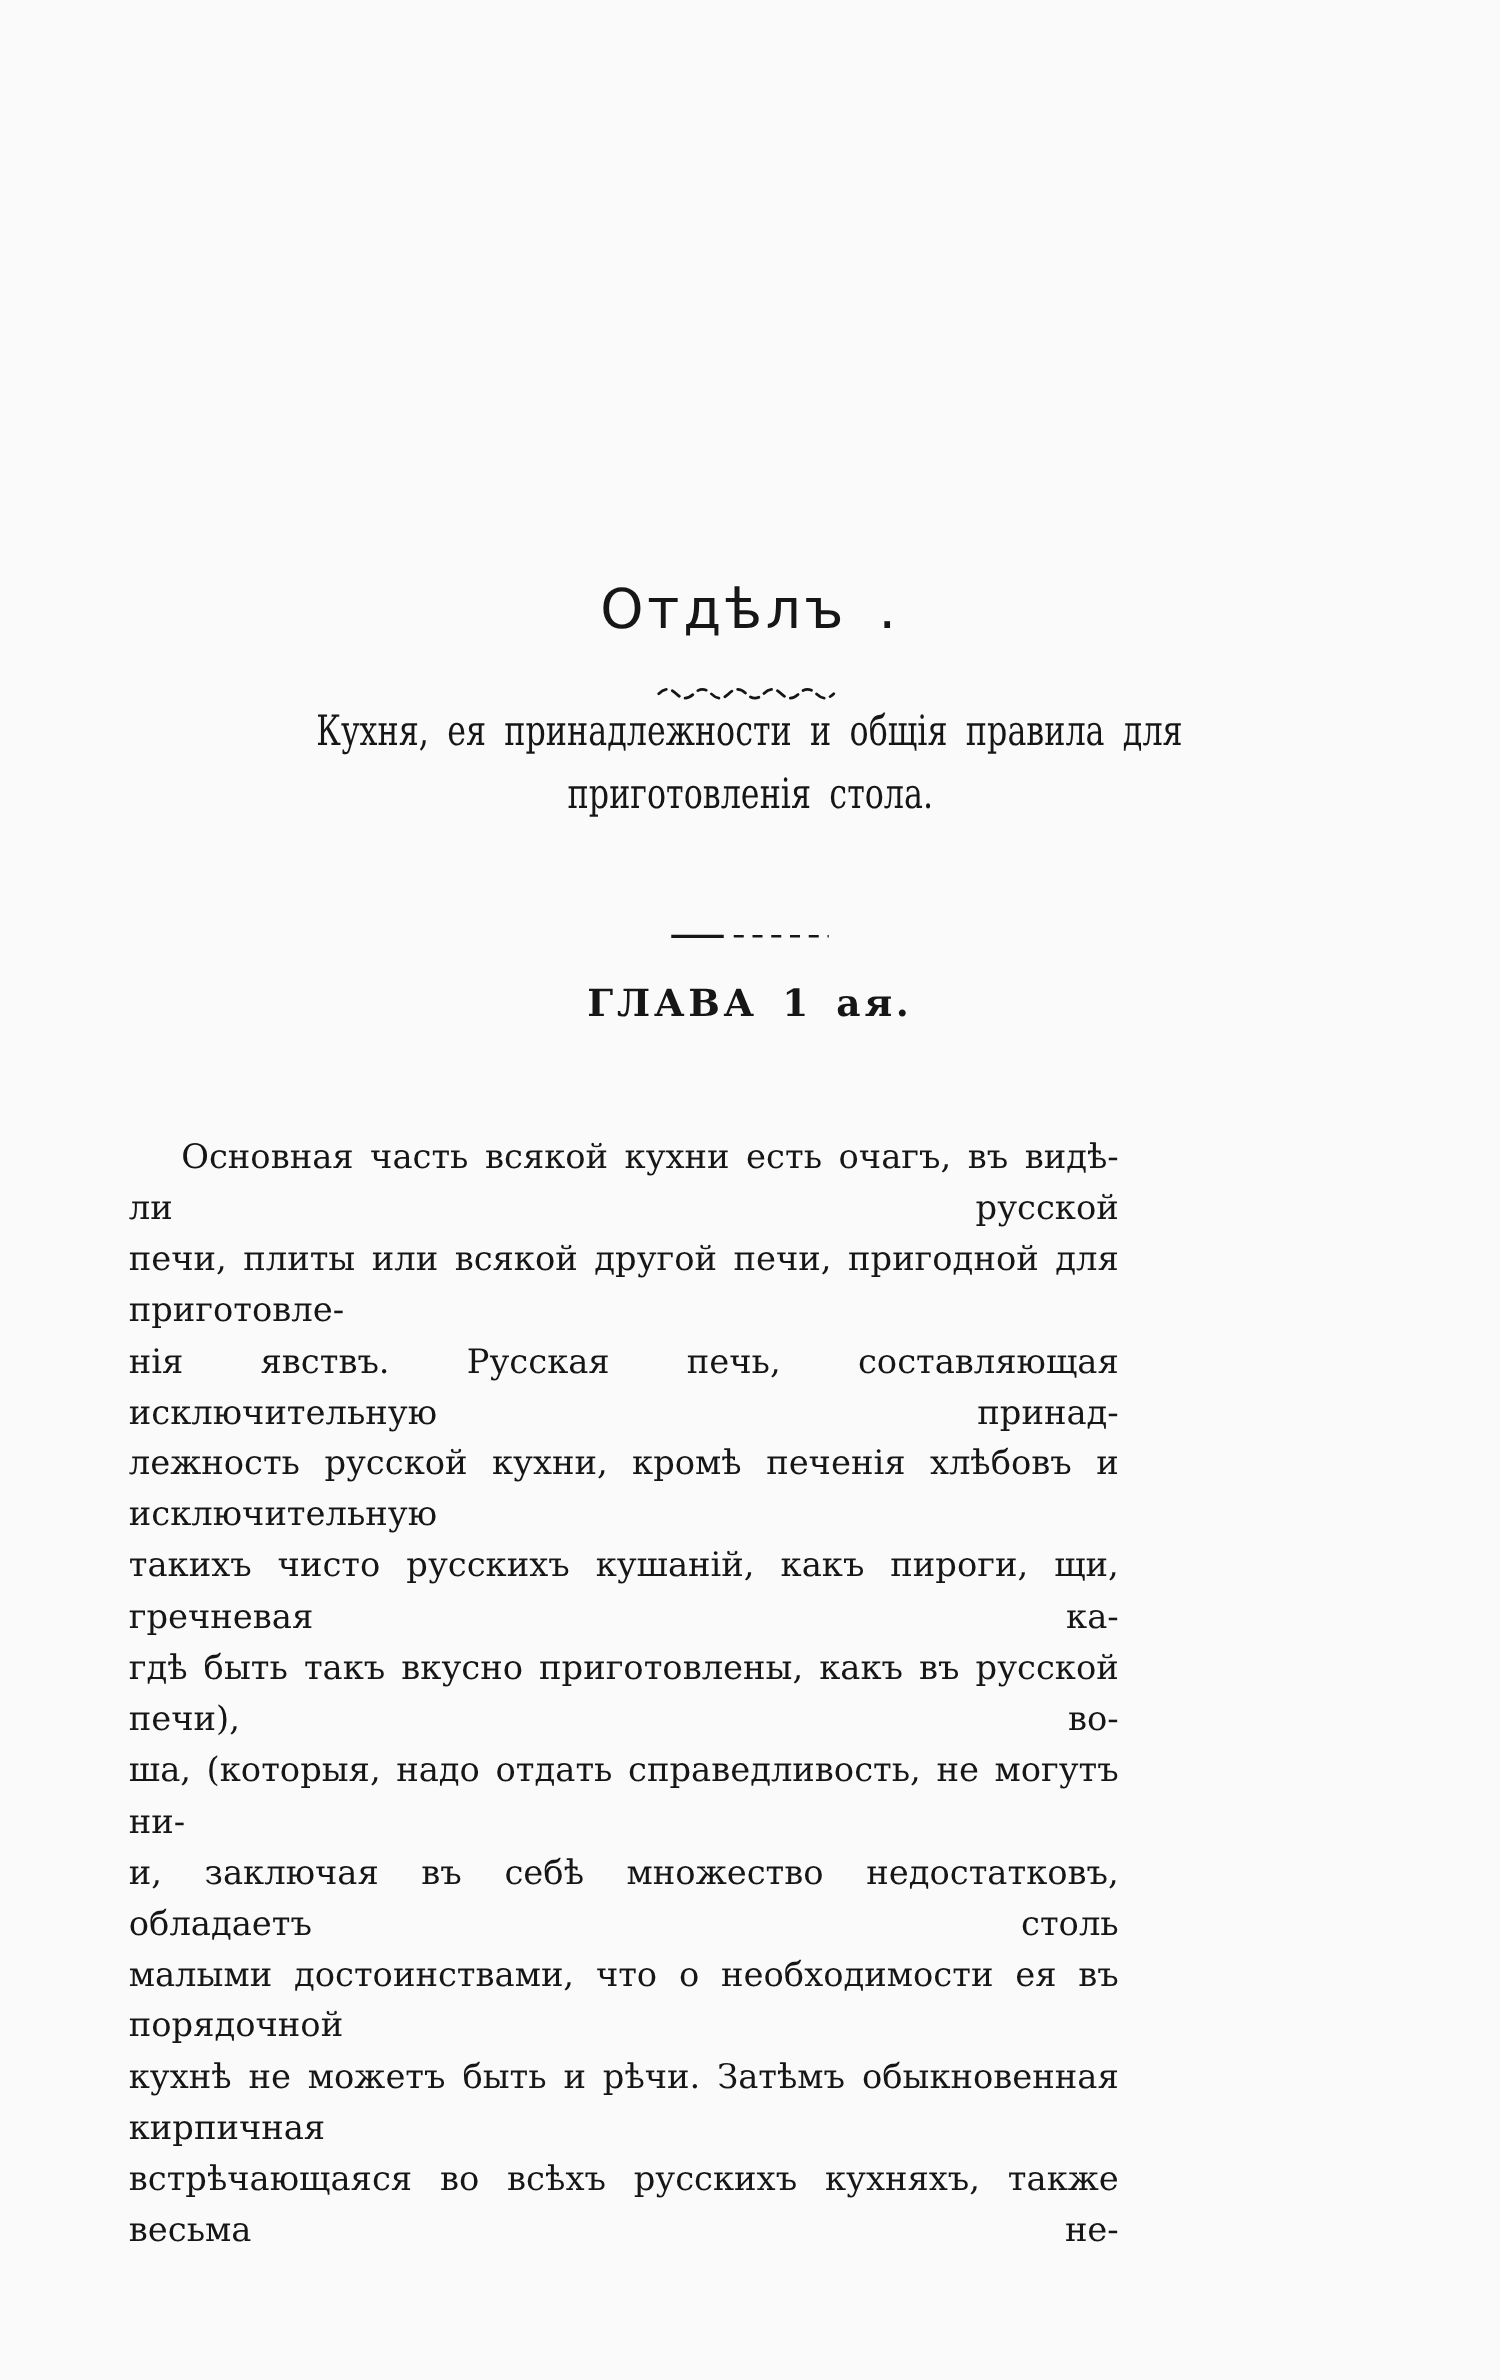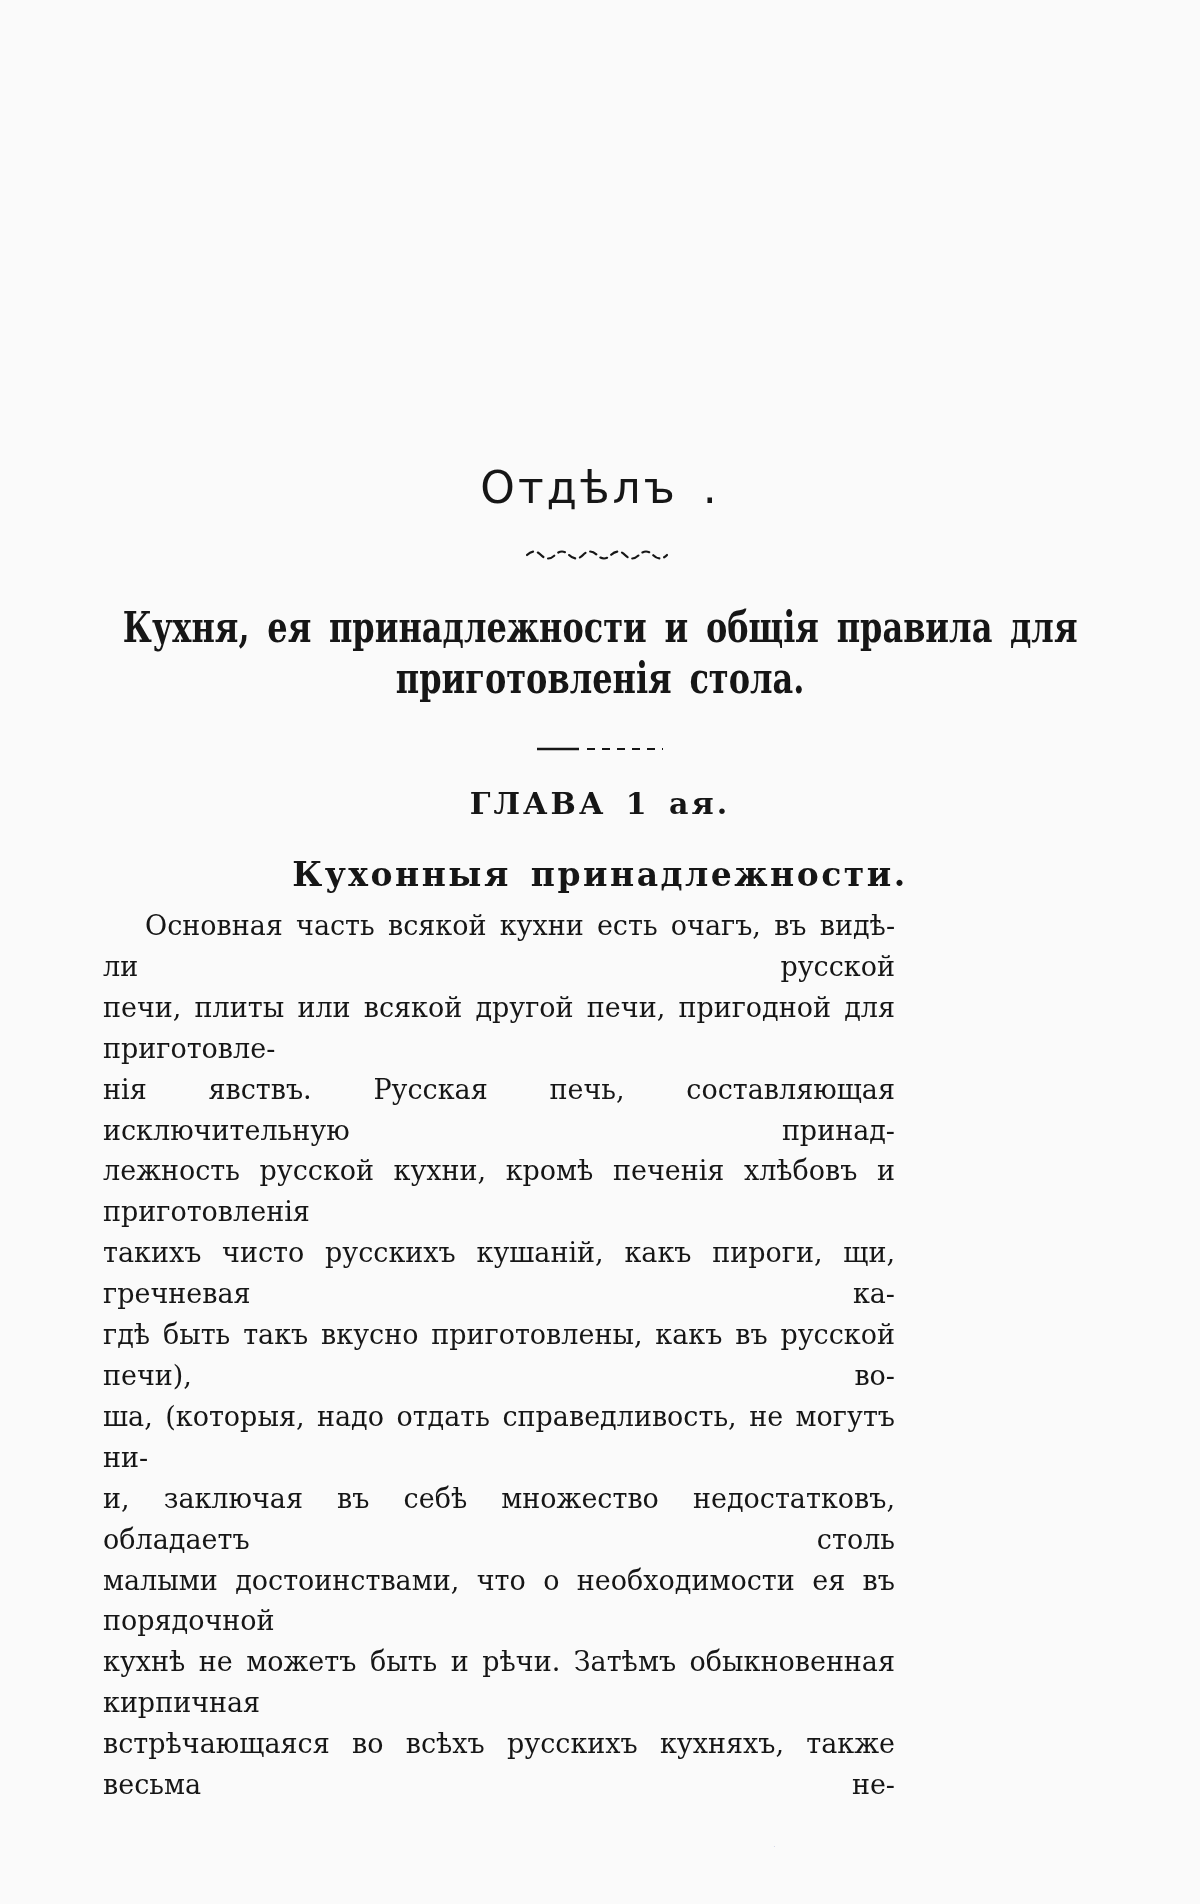--- a/index.html
+++ b/index.html
@@ -29,23 +29,23 @@
     font-family: "DejaVu Sans", sans-serif;
     font-size: 44px;
     font-weight: 400;
     letter-spacing: 3px;
     color: var(--ink);
     white-space: pre;
   }
   .squiggle-wrap { top: 546px; }
   .squiggle-wrap svg { display: inline-block; }
   .chapter-heading {
-    top: 602px;
-    font-weight: bold;
-    font-size: 39px;
+    top: 560px;
+    font-weight: normal;
+    font-size: 31px;
     line-height: 51px;
     letter-spacing: 0px;
     word-spacing: 8px;
   }
   .chapter-heading .squash {
     display: inline-block;
     transform: scaleX(0.82) scaleY(1.08);
     transform-origin: 50% 50%;
     white-space: nowrap;
   }
@@ -110,27 +110,26 @@
 
   <div class="centered divider-wrap">
     <svg width="130" height="8" viewBox="0 0 130 8">
       <path class="ornament-stroke" d="M2 4 h42" stroke-width="2.6"></path>
       <path class="ornament-stroke" d="M52 4 h76" stroke-width="2" stroke-dasharray="8 7"></path>
     </svg>
   </div>
 
   <div class="centered glava">ГЛАВА 1 ая.</div>
 
-  <div class="centered subtitle">Кухонныя принадлежности.</div>
 
   <div class="body-block" id="body-lines">
       <div class="line indent">Основная часть всякой кухни есть очагъ, въ видѣ-ли русской</div>
       <div class="line">печи, плиты или всякой другой печи, пригодной для приготовле-</div>
       <div class="line">нія явствъ. Русская печь, составляющая исключительную принад-</div>
-      <div class="line">лежность русской кухни, кромѣ печенія хлѣбовъ и приготовленія</div>
+      <div class="line">лежность русской кухни, кромѣ печенія хлѣбовъ и исключительную</div>
       <div class="line">такихъ чисто русскихъ кушаній, какъ пироги, щи, гречневая ка-</div>
       <div class="line">гдѣ быть такъ вкусно приготовлены, какъ въ русской печи), во-</div>
       <div class="line">ша, (которыя, надо отдать справедливость, не могутъ ни-</div>
       <div class="line">и, заключая въ себѣ множество недостатковъ, обладаетъ столь</div>
       <div class="line">малыми достоинствами, что о необходимости ея въ порядочной</div>
       <div class="line">кухнѣ не можетъ быть и рѣчи. Затѣмъ обыкновенная кирпичная</div>
       <div class="line">встрѣчающаяся во всѣхъ русскихъ кухняхъ, также весьма не-</div>
     </div>
 
   <div class="watermark">Библиотека "Руниверс"</div>

